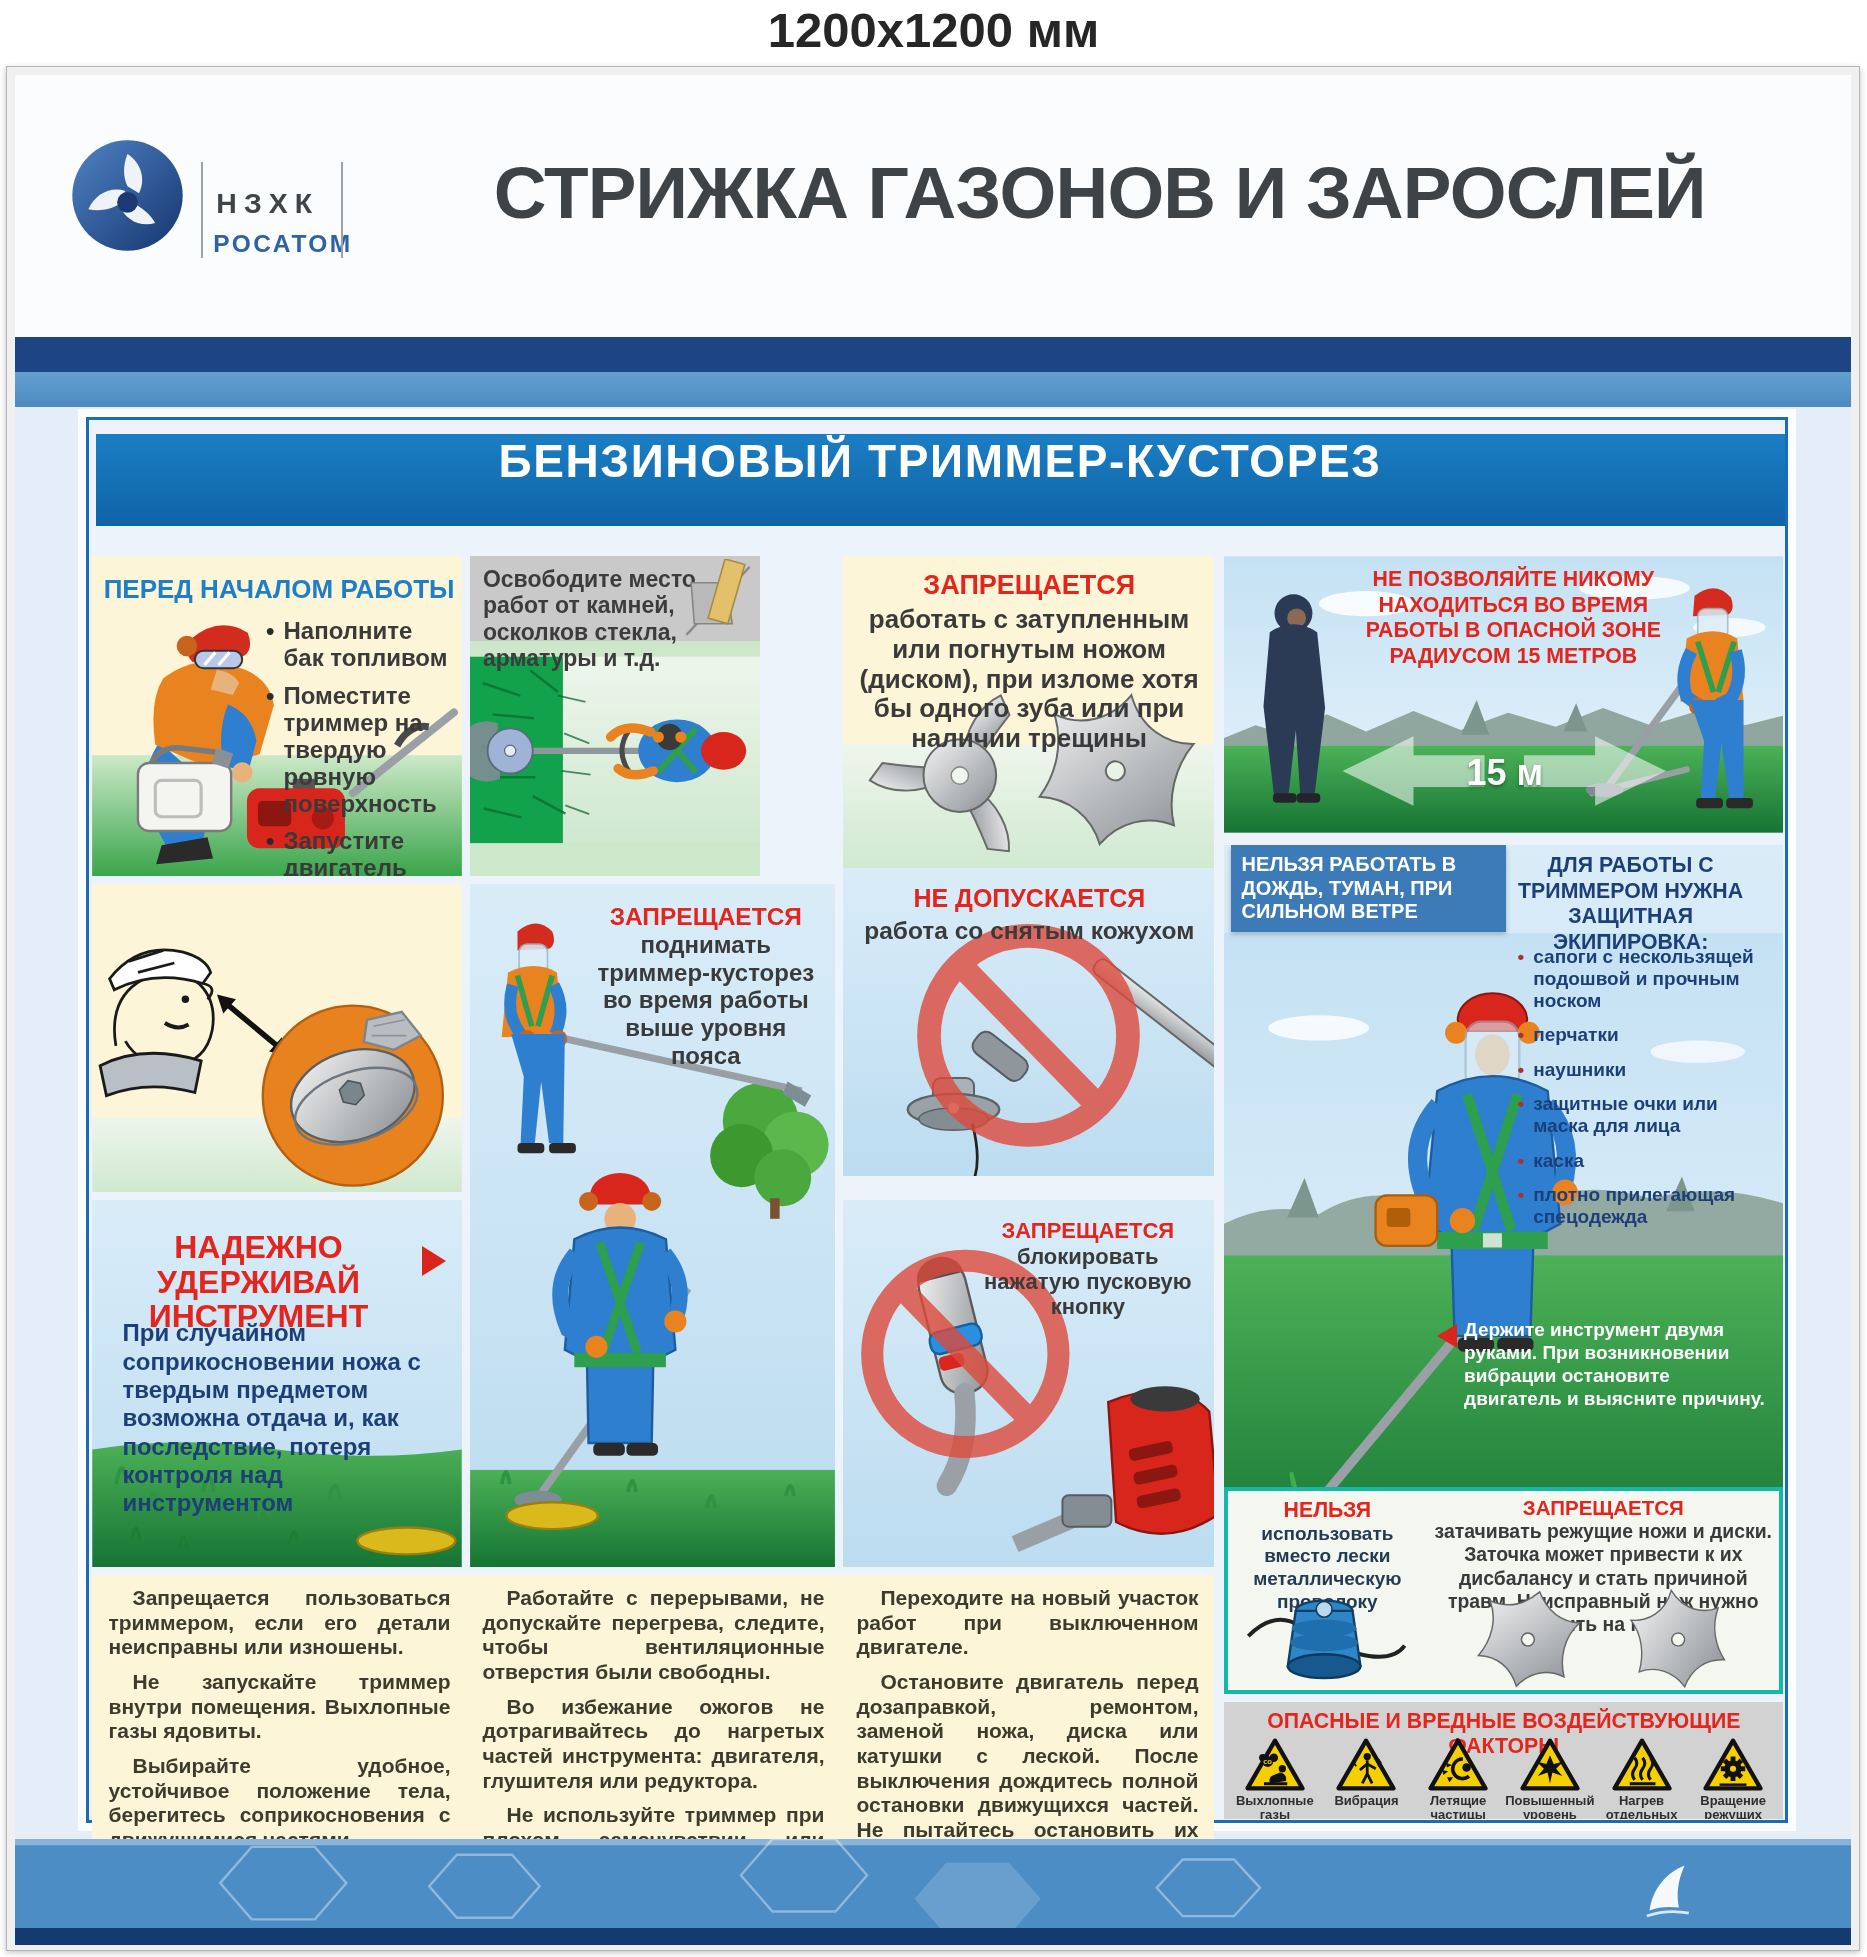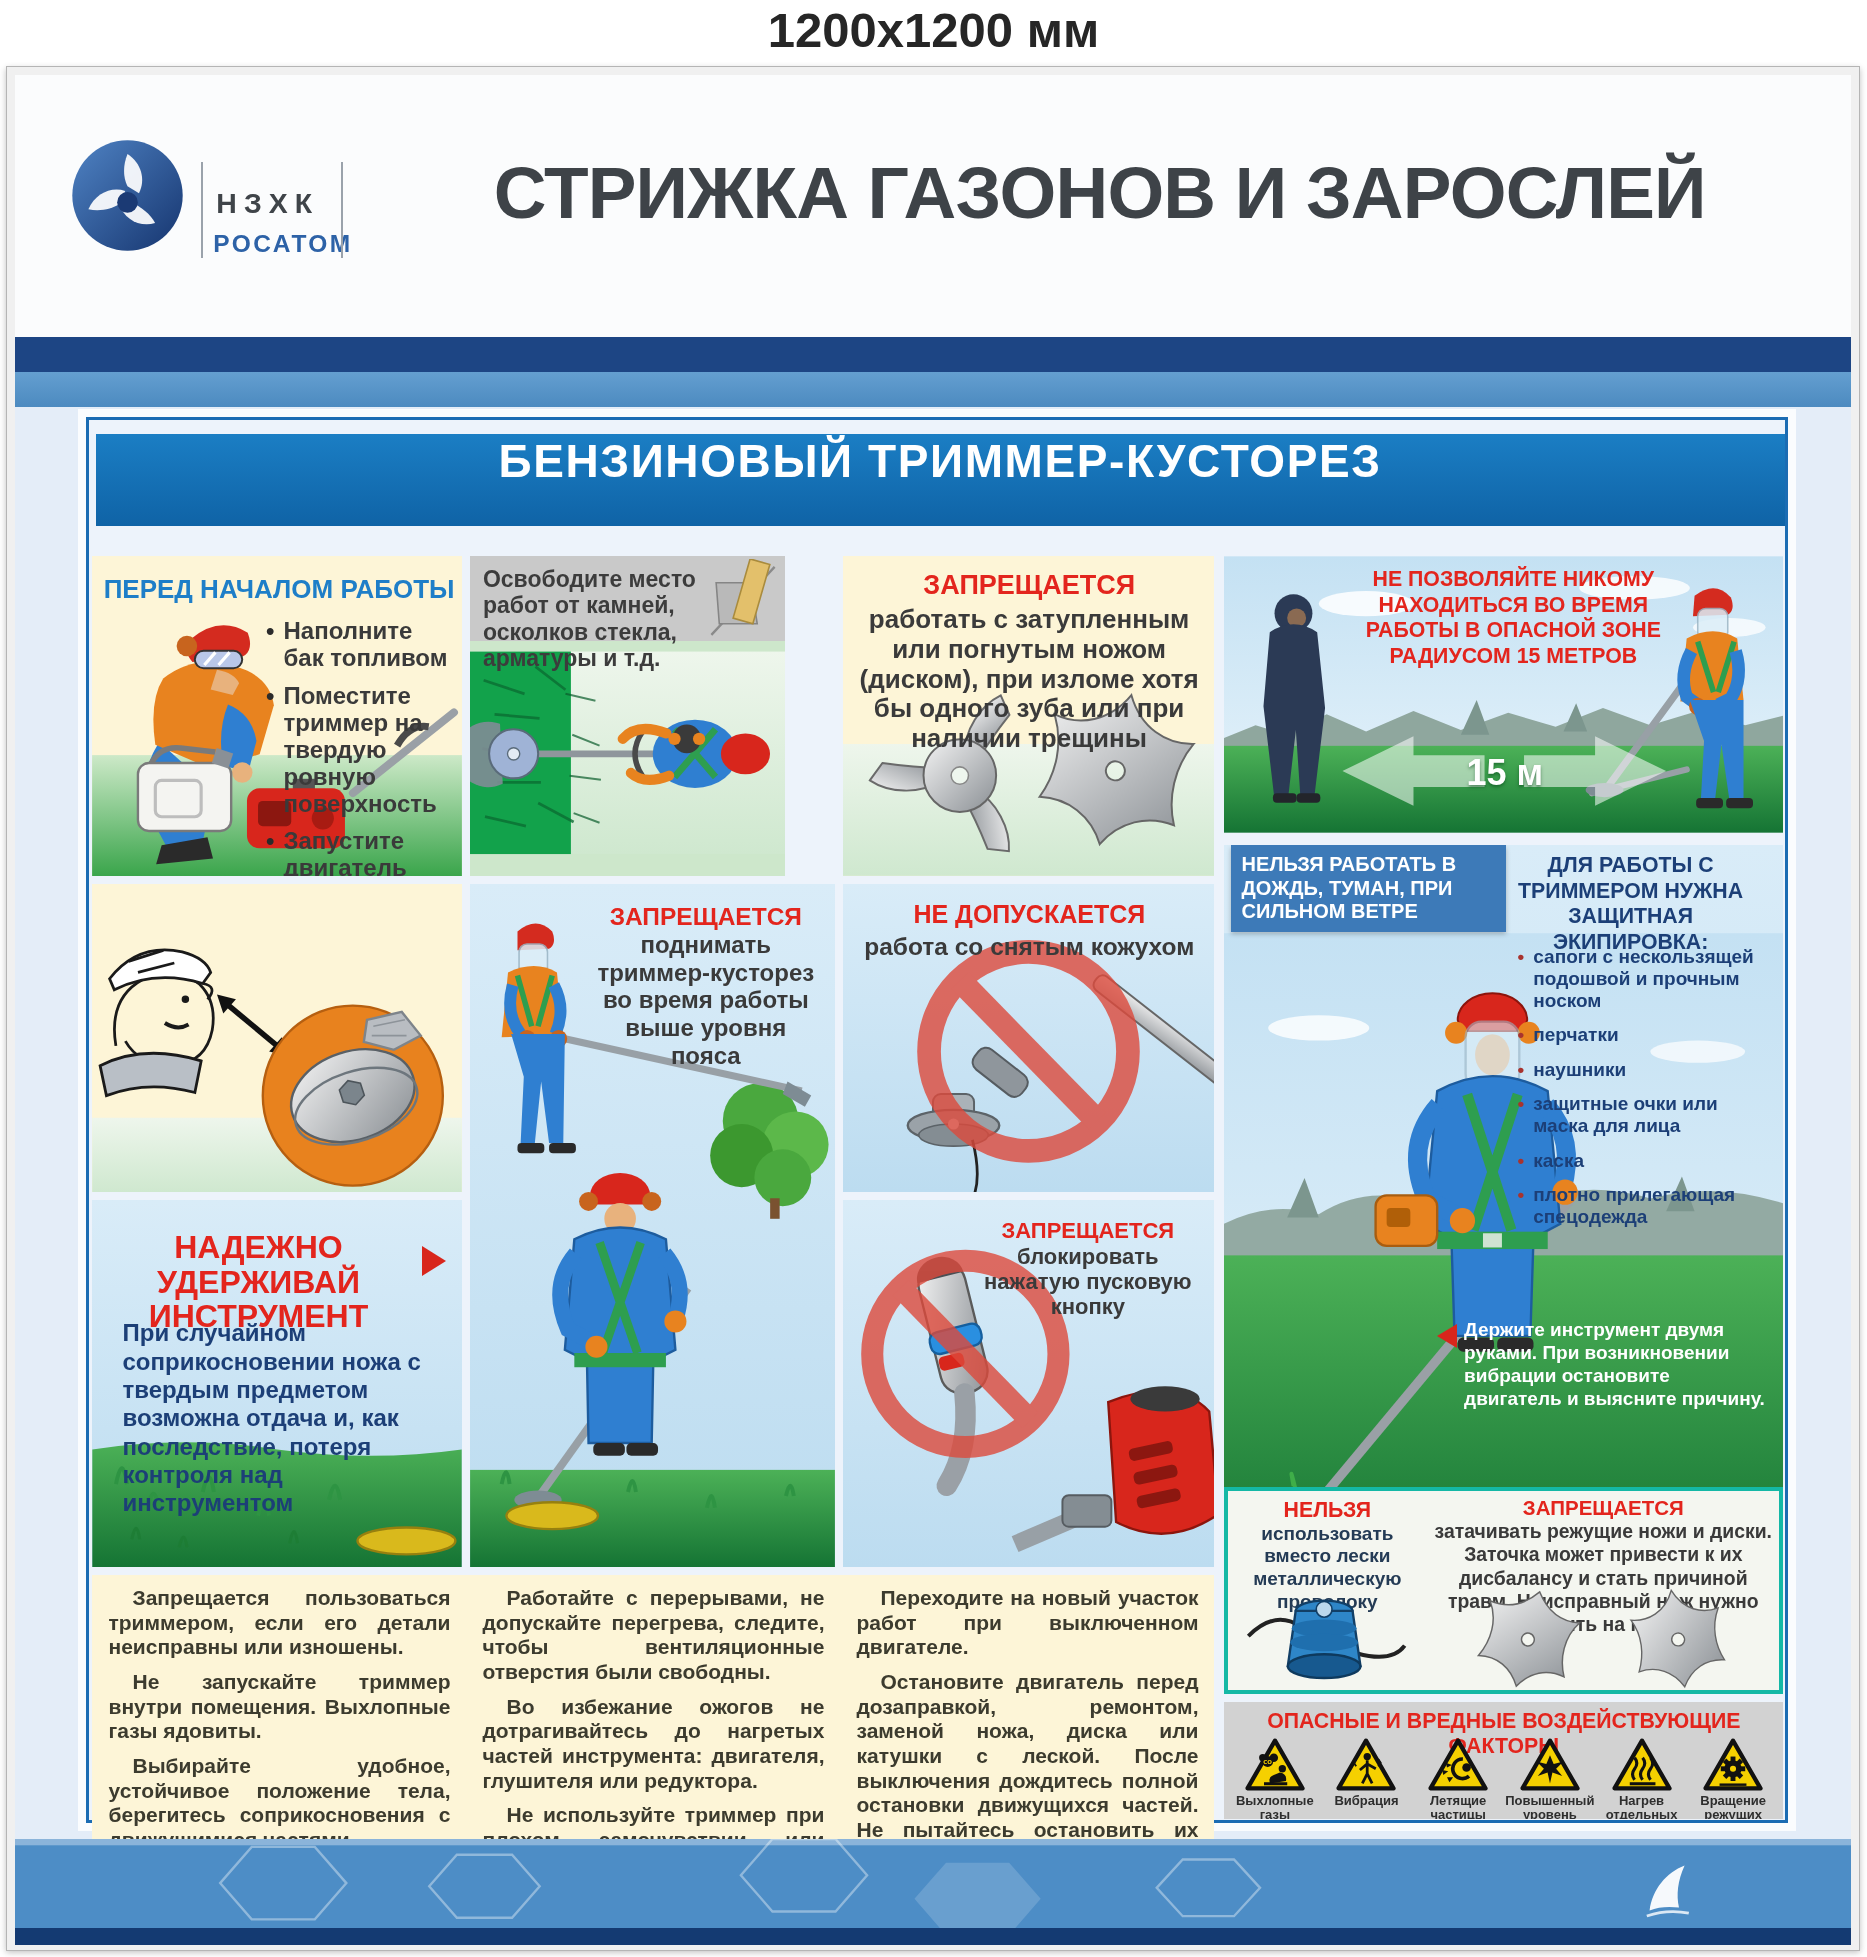--- a/index.html
+++ b/index.html
@@ -40,27 +40,27 @@
   .banner{position:absolute;left:6.3px;top:14.2px;width:1689px;height:92px;
     background:linear-gradient(#1b7ec4,#0f63a6);display:flex;align-items:flex-start;justify-content:center;}
   .banner span{color:#fff;font-size:46px;font-weight:bold;letter-spacing:1.6px;}
 
   .panel{position:absolute;overflow:hidden;}
   .cream{background:#fdf5d7;}
   .sky{background:linear-gradient(#d9ecf8,#bcdcf0);}
 
   
   .pnl-before{left:3.2px;top:136px;width:370px;height:320px;}
-  .pnl-clear{left:381px;top:136px;width:315px;height:320px;background:#cde7cb;}
+  .pnl-clear{left:381px;top:136px;width:290px;height:320px;background:#cde7cb;}
   .pnl-dull{left:754px;top:136px;width:371px;height:320px;}
   .pnl-zone{left:1135px;top:136px;width:559px;height:277px;}
   .pnl-equip{left:1135px;top:425px;width:559px;height:816px;}
   .pnl-gear{left:3.2px;top:464px;width:370px;height:308px;}
   .pnl-lift{left:381px;top:464px;width:365px;height:683px;}
-  .pnl-guard{left:754px;top:464px;width:371px;height:308px;}
+  .pnl-guard{left:754px;top:448px;width:371px;height:308px;}
   .pnl-hold{left:3.2px;top:780px;width:370px;height:367px;}
   .pnl-btn{left:754px;top:780px;width:371px;height:367px;}
   .pnl-wire{left:1135px;top:1067px;width:559px;height:207px;background:#f4f6f0;border:4px solid #14b8a6;}
   .pnl-hazard{left:1135px;top:1282px;width:559px;height:117px;background:#d2d2d2;}
   .pnl-notes{left:3.2px;top:1155px;width:1122px;height:270px;background:#fdf5d7;display:flex;}
 
   .fillsvg{position:absolute;left:0;top:0;width:100%;height:100%;}
 
   
   .t-red{color:#e3251d;} .t-navy{color:#1c3f77;} .t-dark{color:#3a3a3a;} .t-blue{color:#1e7ec8;}

